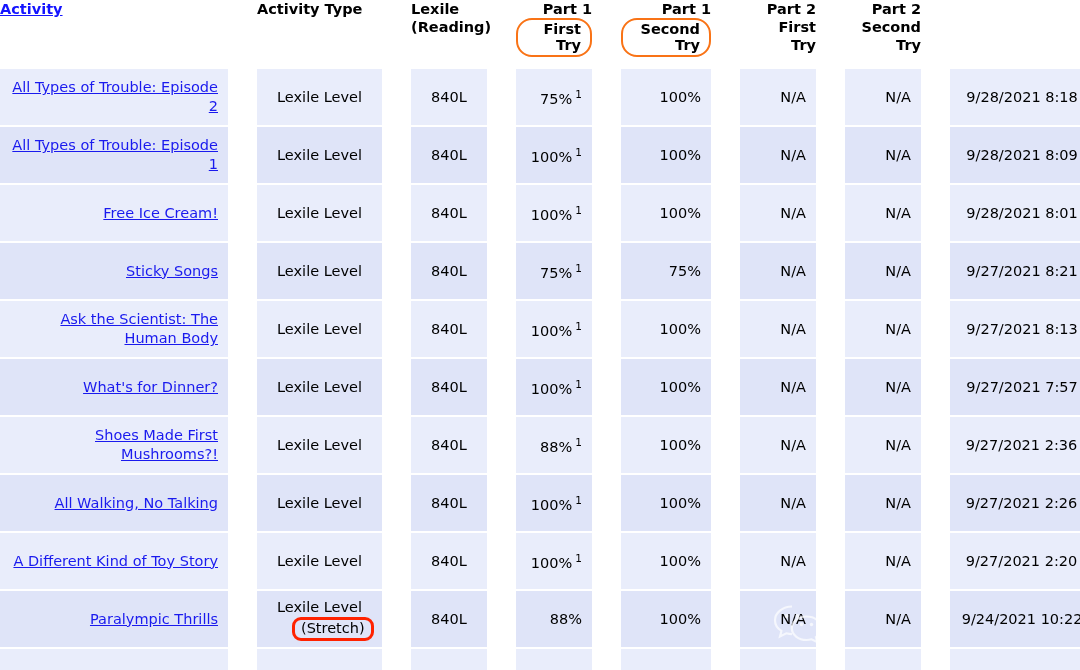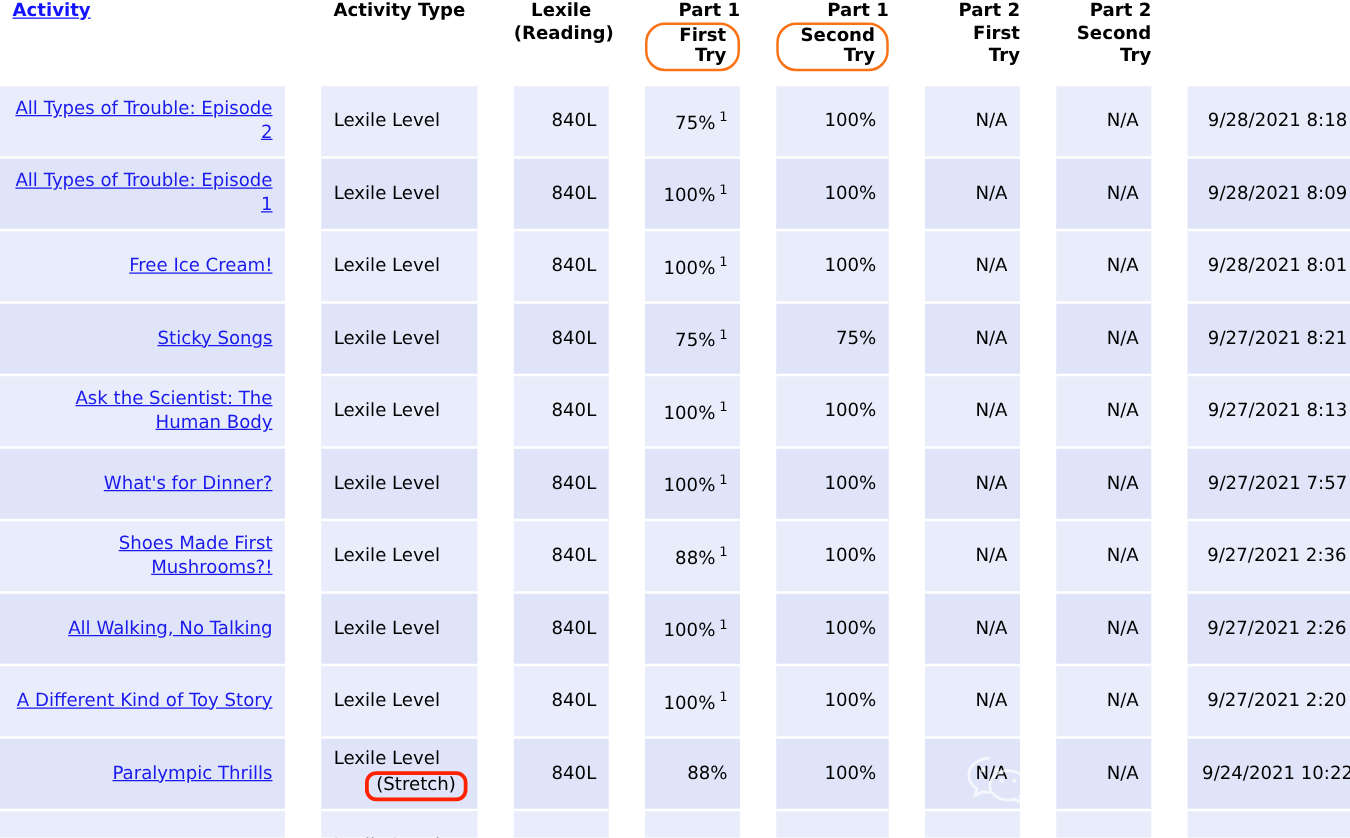--- a/index.html
+++ b/index.html
@@ -39,25 +39,25 @@
     background: #ffffff;
     font-weight: bold;
     font-size: 14.5px;
     vertical-align: top;
     padding: 0 0 10px 0;
     line-height: 18px;
     text-align: right;
   }
   thead th.h-activity {
     text-align: left;
-    padding-left: 10px;
+    padding-left: 0;
   }
   thead th.h-type,
   thead th.h-lexile {
-    text-align: center;
+    text-align: left;
     margin-top: 19px;
   }
   thead th.spacer { padding: 0; }
 
   .hdr-link {
     color: #1414ff;
     text-decoration: underline;
     font-weight: bold;
     cursor: pointer;
   }
@@ -91,22 +91,22 @@
     background: transparent !important;
     border-top: 0;
     border-bottom: 0;
   }
 
   
   tbody tr.odd  td { background: #e9edfb; }
   tbody tr.even td { background: #dfe4f8; }
 
   td.cell-activity { text-align: right; }
-  td.cell-type     { text-align: left; }
-  td.cell-lexile   { text-align: right; }
+  td.cell-type     { text-align: center; }
+  td.cell-lexile   { text-align: center; }
   td.cell-num      { text-align: right; }
   td.cell-date     { text-align: center; white-space: nowrap; }
 
   .act-link {
     color: #1a1aee;
     text-decoration: underline;
     cursor: pointer;
   }
 
   sup.try-mark {

